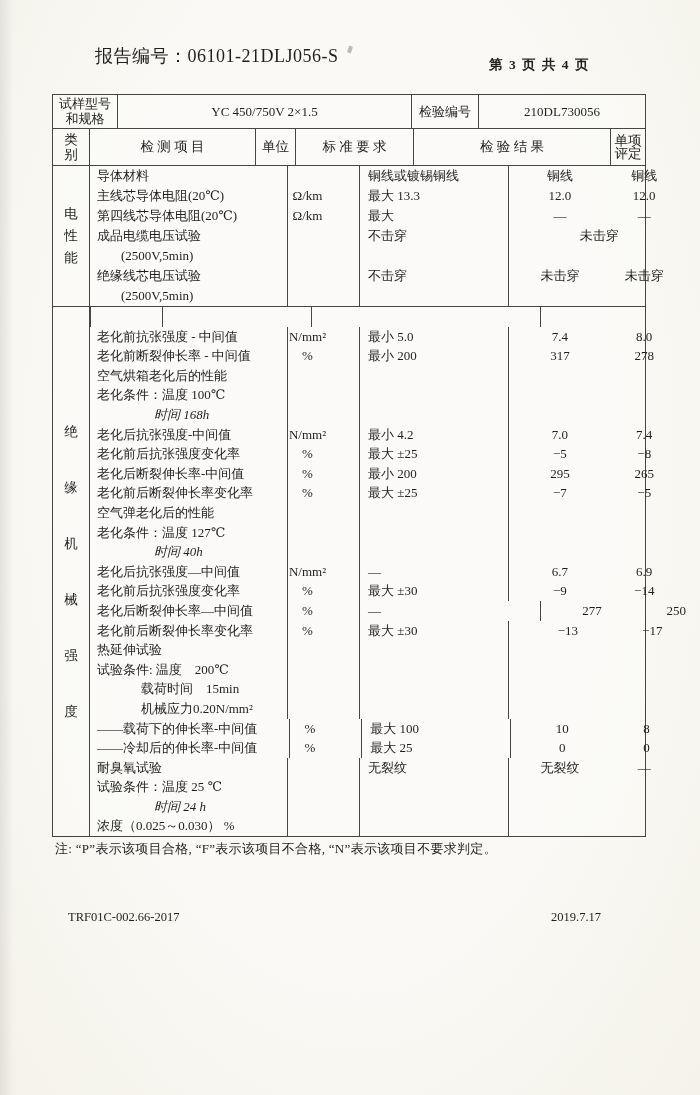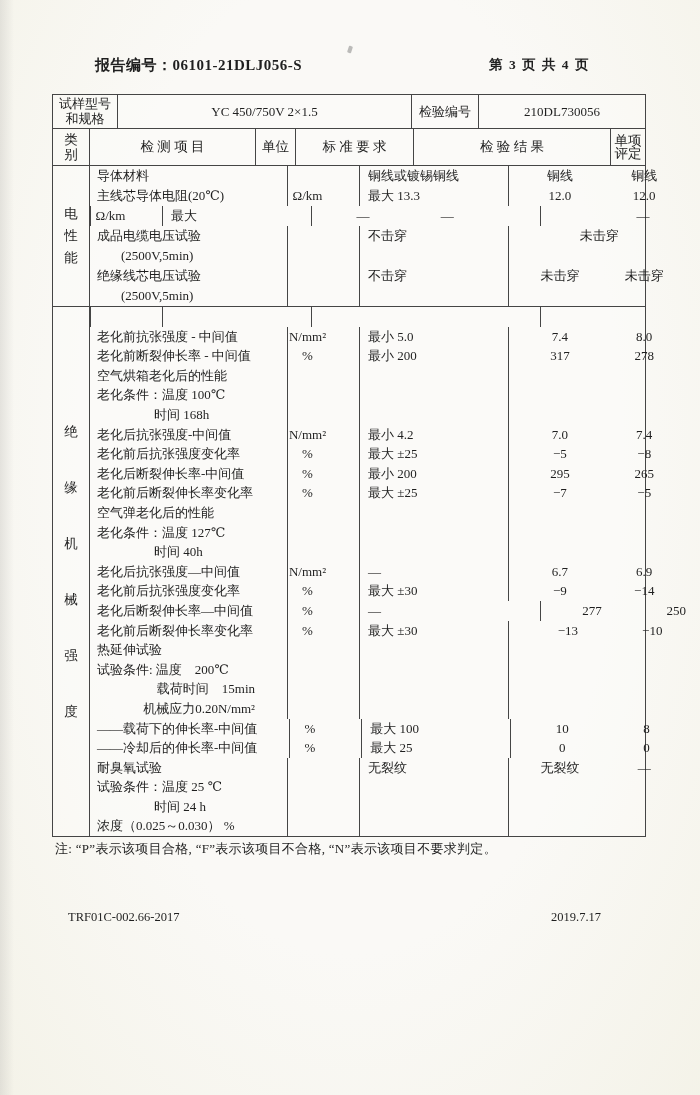--- a/index.html
+++ b/index.html
@@ -9,21 +9,21 @@
     color:#1f1f1f;
     background:
       linear-gradient(90deg, rgba(190,188,184,.35) 0, rgba(190,188,184,0) 14px),
       radial-gradient(ellipse at 50% 42%, #faf9f6 55%, #ecead6 160%),
       #f3f1ed;
   }
   .page{position:absolute;inset:0;}
   .abs{position:absolute;}
   .speck{left:348px;top:46px;width:4px;height:7px;background:rgba(110,110,110,.45);transform:rotate(18deg);border-radius:1px;}
 
-  .report-line{top:56px;left:95px;font-size:15px;font-weight:bold;letter-spacing:.5px;}
+  .report-line{top:44px;left:95px;font-size:18px;font-weight:normal;letter-spacing:.5px;}
   .page-info{top:56px;left:489px;font-size:13.5px;font-weight:bold;letter-spacing:1.5px;}
 
   .tbl{left:52px;top:94px;width:592px;border:1px solid #454545;background:rgba(255,255,255,.25);}
 
   .info-row{display:flex;height:33px;border-bottom:1px solid #454545;}
   .info-row .cell{display:flex;align-items:center;justify-content:center;text-align:center;font-size:13px;}
   .ic1{flex:0 0 64px;white-space:pre-line;line-height:14.5px;}
   .ic2{flex:0 0 293px;border-left:1px solid #454545;font-size:13.5px;}
   .ic3{flex:0 0 66px;border-left:1px solid #454545;}
   .ic4{flex:1;border-left:1px solid #454545;font-size:13.5px;}
@@ -46,22 +46,22 @@
   .rows{flex:1;border-left:1px solid #454545;display:flex;flex-direction:column;}
   .trow{display:flex;align-items:stretch;gap:32px;}
   .c-item{flex:0 0 165px;padding-left:7px;box-sizing:border-box;}
   .c-unit{flex:0 0 39px;border-left:1px solid #454545;text-align:center;font-size:12.5px;}
   .c-std{flex:0 0 117px;border-left:1px solid #454545;padding-left:8px;box-sizing:border-box;}
   .c-res{flex:0 0 196px;border-left:1px solid #454545;}
   .c-ev{flex:1;border-left:1px solid #454545;text-align:center;}
   .line{height:20px;line-height:20px;font-size:13px;white-space:nowrap;}
   .sec1 .line{height:19.6px;line-height:19.6px;}
   .i1{padding-left:24px;}
-  .i2{padding-left:57px;}
-  .i3{padding-left:44px;text-align:right;}
+  .i2{padding-left:57px;font-style:italic;}
+  .i3{padding-left:44px;}
   .resline{display:flex;}
   .r1{width:52%;text-align:center;}
   .r2{width:34%;text-align:center;}
   .rcenter{width:92%;text-align:center;}
 
   .note{left:55px;top:840px;font-size:13px;letter-spacing:.3px;}
   .form-code{left:68px;top:910px;font-size:12.5px;}
   .doc-date{left:551px;top:910px;font-size:12.5px;}
   .page-number{left:0;top:1047px;width:640px;text-align:center;font-size:15px;font-family:"DejaVu Sans","Liberation Sans",sans-serif;}
 </style>
@@ -137,20 +137,23 @@
                 <div class="line resline">
                   <div class="r1">12.0</div>
                   <div class="r2">12.0</div>
                 </div>
               </div>
               <div class="c-ev" style="min-height: 20px;">
                 <div class="line">P</div>
               </div>
             </div>
             <div class="trow">
+              <div class="c-item" style="min-height: 20px;">
+                <div class="line">第四线芯导体电阻(20℃)</div>
+              </div>
               <div class="c-unit" style="min-height: 20px;">
                 <div class="line">Ω/km</div>
               </div>
               <div class="c-std" style="min-height: 20px;">
                 <div class="line">最大</div>
               </div>
               <div class="c-res" style="min-height: 20px;">
                 <div class="line resline">
                   <div class="r1">—</div>
                   <div class="r2">—</div>
@@ -423,21 +426,21 @@
               </div>
               <div class="c-unit" style="min-height: 19.6px;">
                 <div class="line">%</div>
               </div>
               <div class="c-std" style="min-height: 19.6px;">
                 <div class="line">最大 ±30</div>
               </div>
               <div class="c-res" style="min-height: 19.6px; padding-left: 8px;">
                 <div class="line resline">
                   <div class="r1">−13</div>
-                  <div class="r2">−10</div>
+                  <div class="r2">−17</div>
                 </div>
               </div>
               <div class="c-ev" style="min-height: 19.6px;">
                 <div class="line">P</div>
               </div>
             </div>
             <div class="trow">
               <div class="c-item" style="min-height: 78.4px;">
                 <div class="line">热延伸试验</div>
                 <div class="line">试验条件: 温度　200℃</div>

